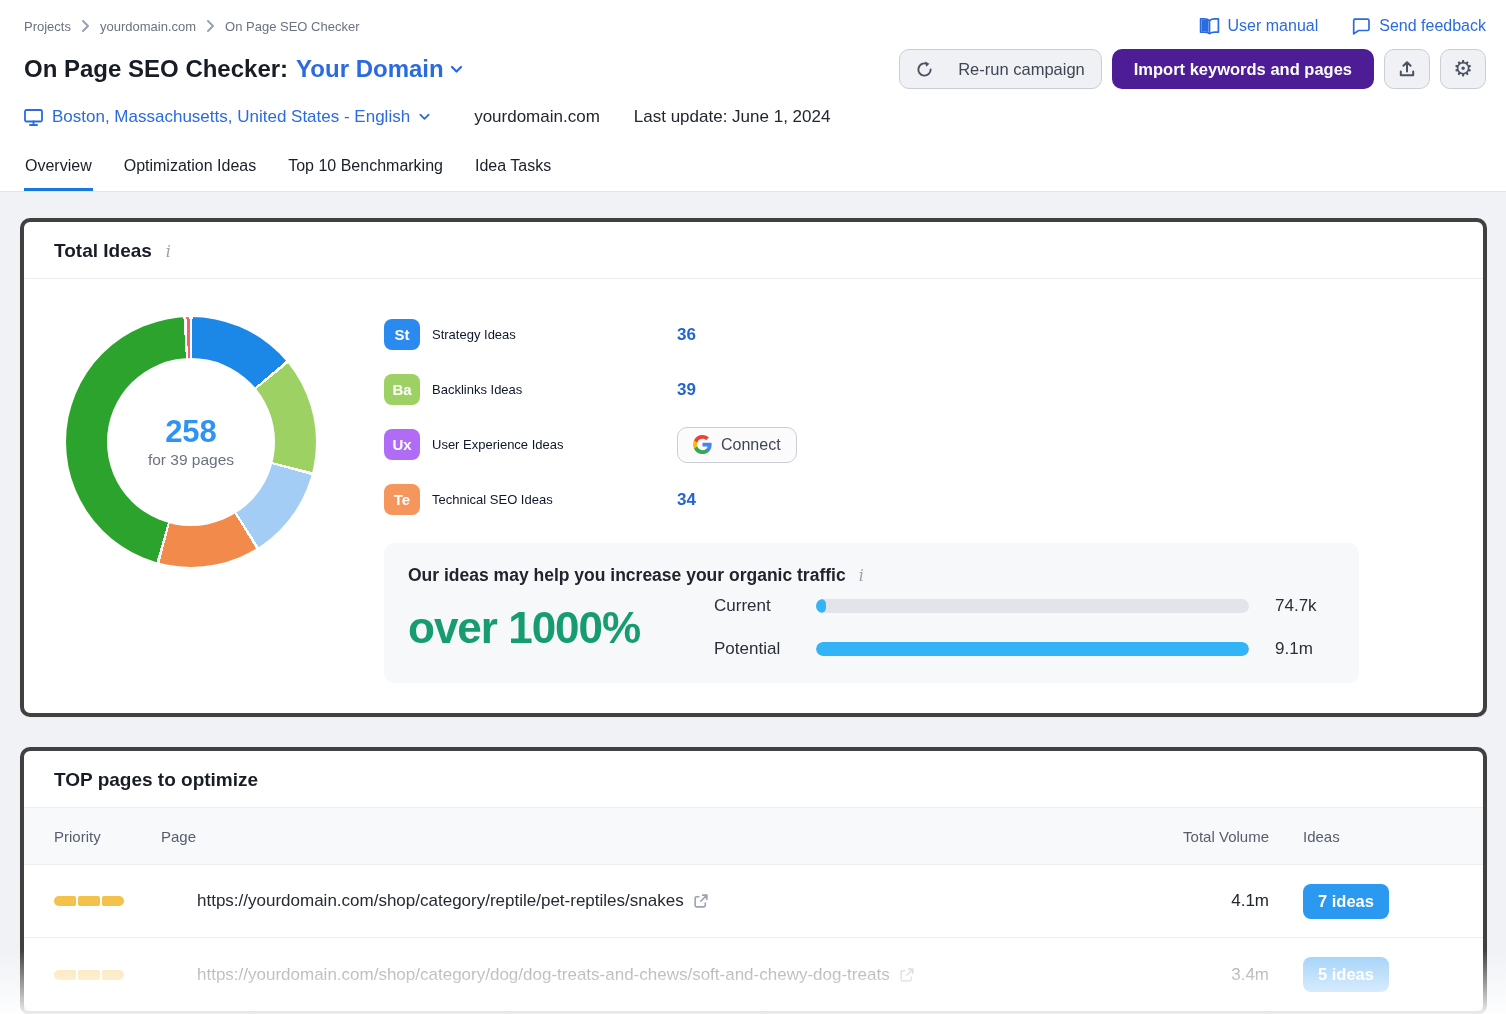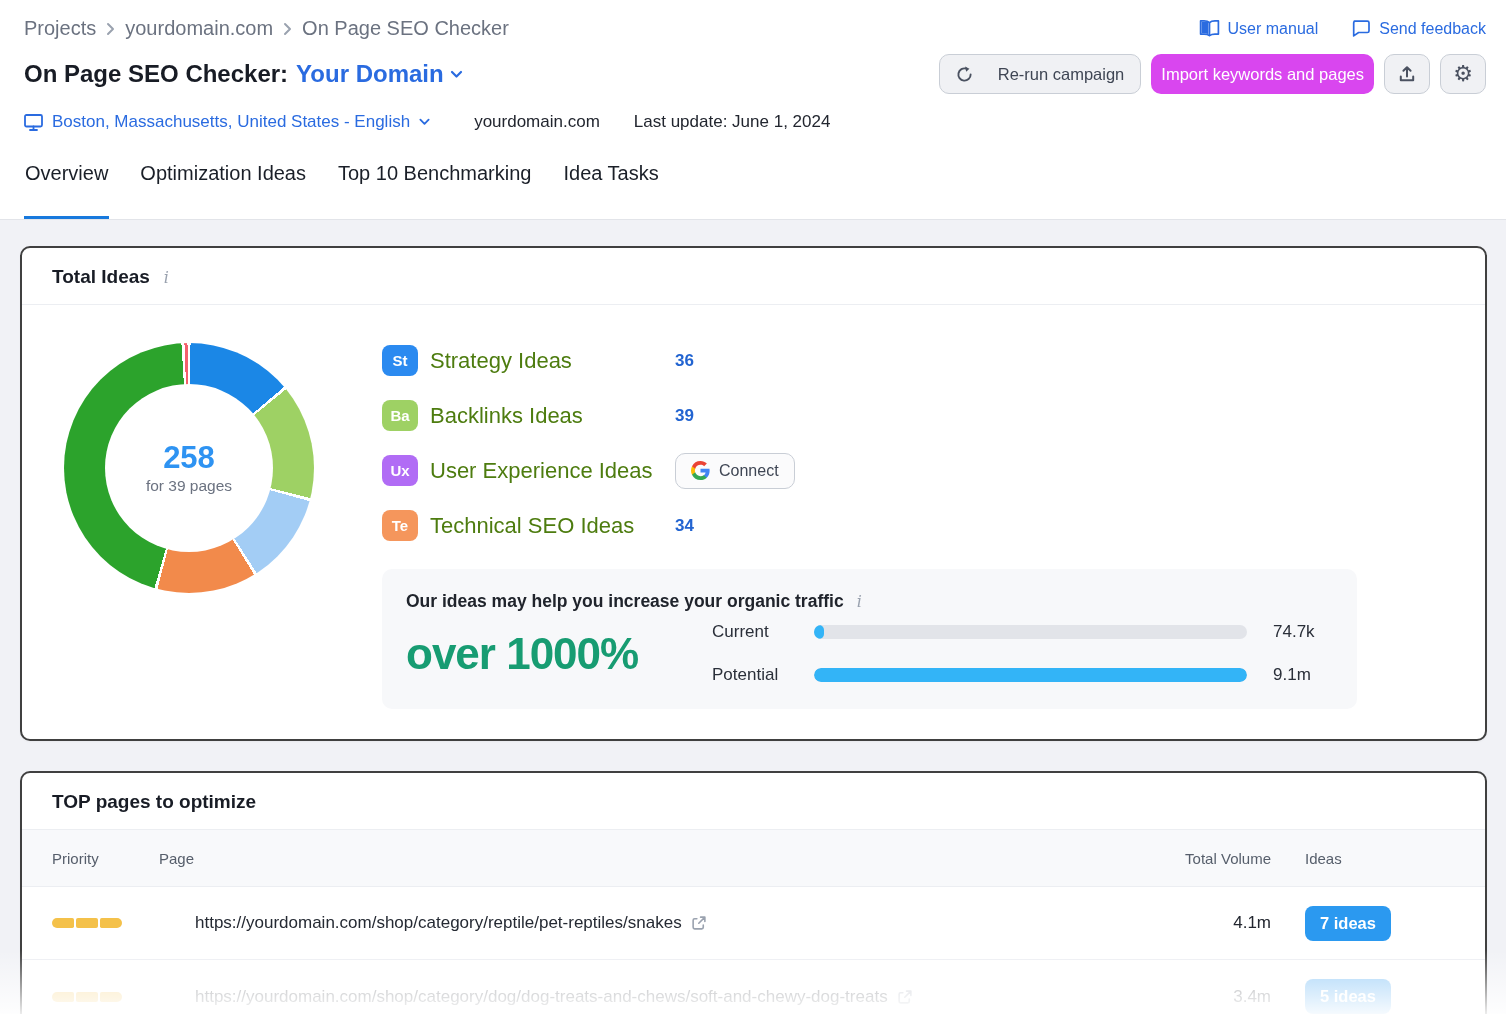--- a/index.html
+++ b/index.html
@@ -5,51 +5,51 @@
   * { margin:0; padding:0; box-sizing:border-box; }
   html,body { width:1506px; height:1014px; overflow:hidden; }
   body {
     font-family:"Liberation Sans","DejaVu Sans",sans-serif;
     background:#f1f2f6; color:#22262f; position:relative;
   }
   .topbar { background:#fff; padding:0 20px 0 24px; }
 
   
   .bc-row { display:flex; align-items:center; justify-content:space-between; padding-top:17px; }
-  .breadcrumb { display:flex; align-items:center; gap:10px; font-size:20px; color:#6b7280; }
+  .breadcrumb { display:flex; align-items:center; gap:10px; font-size:13px; color:#6b7280; }
   .bc-sep svg { display:block; }
   .bc-item { cursor:pointer; }
   .top-links { display:flex; align-items:center; gap:34px; }
   .top-link { display:flex; align-items:center; gap:8px; color:#2a6be0; font-size:16px; cursor:pointer; }
 
   
   .title-row { display:flex; align-items:center; justify-content:space-between; margin-top:14px; }
   .page-title { font-size:24px; font-weight:bold; color:#181c25; display:flex; align-items:center; gap:8px; }
   .page-title .domain { color:#2a6be0; cursor:pointer; display:flex; align-items:center; gap:6px; }
   .title-actions { display:flex; align-items:center; gap:10px; }
   .btn { display:flex; align-items:center; gap:25px; border-radius:10px; font-size:16.5px;
          cursor:pointer; border:1px solid transparent; height:40px; }
   .btn-secondary { background:#f0f1f4; border-color:#c9ced6; color:#3f4654; padding:0 16px; }
-  .btn-primary { background:#d946ef; color:#fff; font-weight:normal; padding:0 10px; border:none; }
+  .btn-primary { background:#4c1d95; color:#fff; font-weight:bold; padding:0 22px; border:none; }
   .btn-icon { background:#f0f1f4; border:1px solid #c9ced6; width:46px; justify-content:center; }
 
   
   .loc-row { display:flex; align-items:center; margin-top:18px; font-size:17px; padding-bottom:20px; }
   .loc-left { display:flex; align-items:center; gap:9px; color:#2a6be0; cursor:pointer; }
   .loc-domain { margin-left:44px; color:#22262f; }
   .loc-update { margin-left:34px; color:#22262f; }
 
   
   .tabs { display:flex; gap:30px; padding:0 0 0 24px; background:#fff; border-bottom:1px solid #e2e4e9; }
-  .tab { font-size:20px; color:#1a1f28; padding:10px 1px 31px; cursor:pointer; border-bottom:3px solid transparent; }
+  .tab { font-size:16px; color:#1a1f28; padding:10px 1px 13px; cursor:pointer; border-bottom:3px solid transparent; }
   .tab.active { border-bottom-color:#1779dd; }
 
   
   .content { padding:26px 19px 0 20px; }
-  .card { background:#fff; border:2px solid #404040; border-radius:10px; box-shadow:0 1px 2px rgba(40,45,60,.04); }
+  .card { background:#fff; border:4px solid #404040; border-radius:10px; box-shadow:0 1px 2px rgba(40,45,60,.04); }
   .card + .card { margin-top:30px; }
   .card-header { display:flex; align-items:center; gap:11px; padding:18px 30px 16px; border-bottom:1px solid #eceef2; }
   .card-title { font-size:19px; font-weight:bold; color:#181c25; }
   .info-i { color:#9aa2af; font-size:16px; font-family:"DejaVu Serif",serif; font-style:italic; cursor:pointer; padding:0 3px; }
 
   
   .ti-body { display:flex; padding:28px 30px 30px; }
   .donut-col { width:330px; display:flex; justify-content:flex-start; }
   .donut-wrap { position:relative; width:250px; height:250px; margin:10px 0 0 12px; }
   .donut { width:250px; height:250px; border-radius:50%; }
@@ -59,21 +59,21 @@
   .donut-sub { font-size:15.5px; color:#6b7280; margin-top:2px; }
 
   .right-col { width:975px; }
   .legend-grid { display:flex; }
   .legend-col { display:flex; flex-direction:column; }
   .legend-col.left { width:472px; }
   .legend-col.right { width:503px; }
   .legend-row { display:grid; grid-template-columns:48px 245px 1fr; align-items:center; height:55px; }
   .badge { width:36px; height:31px; border-radius:8px; color:#fff; font-size:15px; font-weight:bold;
            display:flex; align-items:center; justify-content:center; }
-  .legend-label { font-size:22px; color:#4d7c0f; }
+  .legend-label { font-size:13px; color:#0f172a; }
   .legend-count { font-size:17px; font-weight:bold; color:#2264d1; cursor:pointer; justify-self:start; }
   .connect-btn { display:flex; align-items:center; gap:9px; background:#fbfbfc; border:1px solid #c9ced6;
                  border-radius:10px; height:36px; padding:0 15px; font-size:16px; color:#3f4654; cursor:pointer; width:max-content; }
 
   .traffic-panel { background:#f7f8fa; border-radius:10px; margin-top:16px; padding:22px 24px 24px; }
   .tp-title-row { display:flex; align-items:center; gap:10px; }
   .tp-title { font-size:17.5px; font-weight:bold; color:#20242c; }
   .tp-content { display:flex; align-items:center; margin-top:10px; }
   .tp-highlight { font-size:44px; font-weight:bold; color:#179c72; letter-spacing:-1px; width:306px; }
   .tp-bars { display:flex; flex-direction:column; gap:23px; flex:1; }

